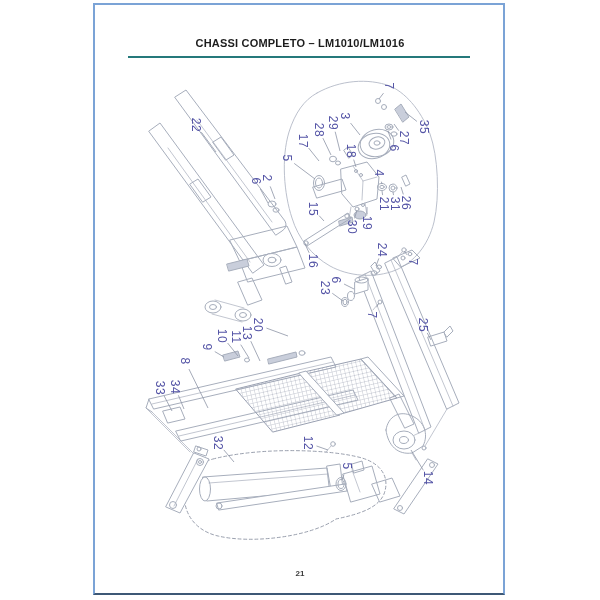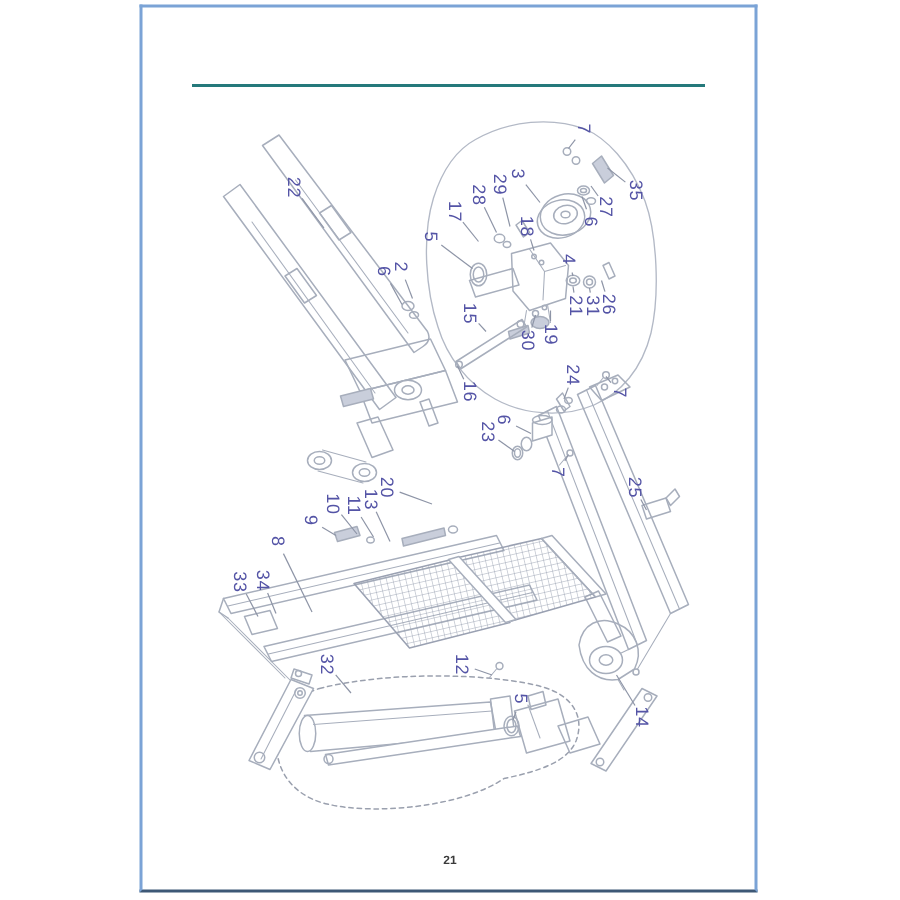--- a/index.html
+++ b/index.html
@@ -48,20 +48,21 @@
     text-anchor:middle;dominant-baseline:central;
   }
 </style>
 </head>
 <body>
 
 <div class="canvas">
 
   <div class="page-border"></div>
 
+  <div class="title">CHASSI COMPLETO – LM1010/LM1016</div>
   <div class="title-rule"></div>
 
   <svg class="diagram" viewBox="0 0 600 600">
     <defs>
       <pattern id="mesh" width="4.2" height="4.2" patternUnits="userSpaceOnUse" patternTransform="rotate(-13)">
         <path d="M0 0H4.2M0 0V4.2" stroke="#99a1b2" stroke-width="0.6" fill="none"></path>
       </pattern>
     </defs>
 
     <g class="art blob">

